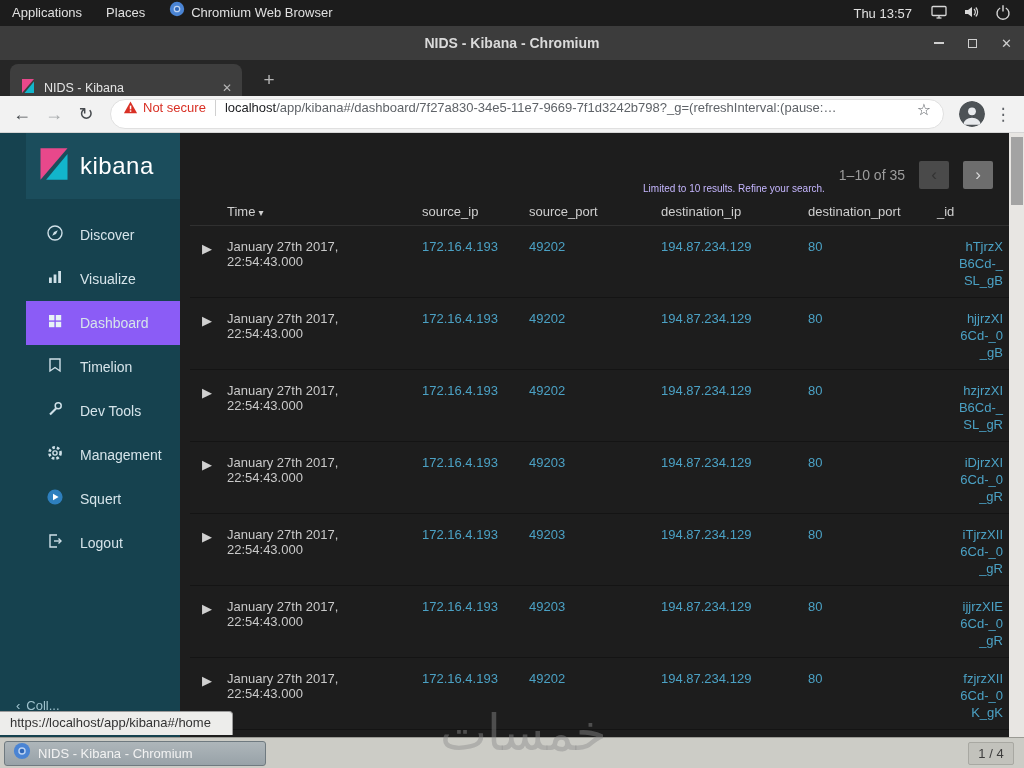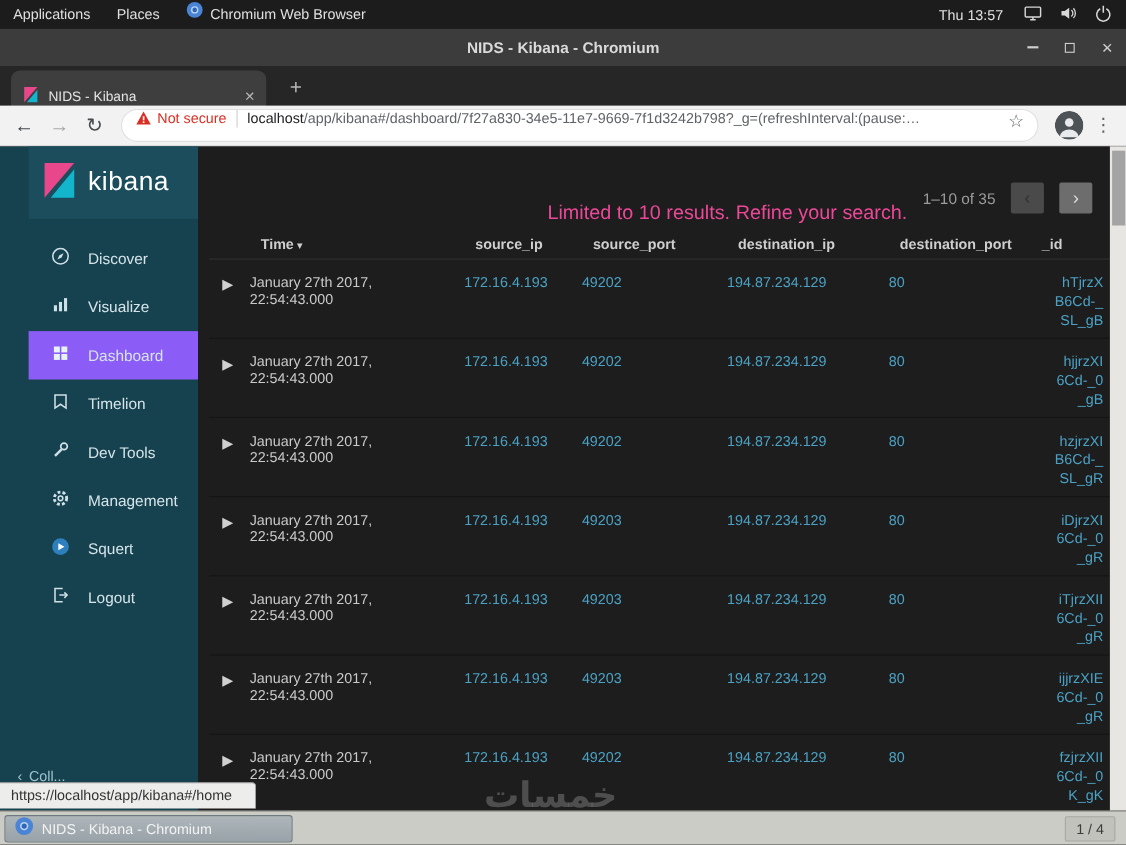--- a/index.html
+++ b/index.html
@@ -57,29 +57,29 @@
   .brandtext { color:#ffffff; font-size:24px; letter-spacing:.5px; }
   .nav { margin-top:14px; }
   .navitem { height:44px; display:flex; align-items:center; padding-left:20px; gap:16px; cursor:pointer; }
   .navitem .nlabel { color:#d6e4ea; font-size:14px; }
   .navitem.active { background:#8b5cf6; }
   .collapsectl { position:absolute; left:16px; bottom:24px; color:#9fc2cd; font-size:13px; display:flex; gap:6px; align-items:center; }
 
   
   .content { flex:1; background:#1d1d1d; position:relative; margin-right:15px; overflow:hidden; }
   .pagerow { margin-top:22px; display:flex; justify-content:flex-end; align-items:center; gap:14px; padding-right:16px; }
-  .limitnote { color:#ec4899; font-size:18px;margin-top:28px; }
+  .limitnote { color:#c4b5fd; font-size:10px;margin-top:28px; }
   .rangelabel { color:#9c9c9c; font-size:14px; }
   .pgbtn { width:30px; height:28px; border-radius:2px; display:flex; align-items:center; justify-content:center; font-size:17px; }
   .pgbtn.prev { background:#4a4a4a; color:#333333; }
   .pgbtn.next { background:#6d6d6d; color:#d9d9d9; }
 
   .tgrid { display:grid; grid-template-columns:30px 195px 107px 132px 147px 129px 1fr; margin-left:10px; }
   .thead { margin-top:10px; border-bottom:1px solid #303030; padding-bottom:6px; }
-  .thead > div { color:#cfcfcf; font-size:13px; font-weight:bold; padding-left:7px;margin-left:10px; }
+  .thead > div { color:#cfcfcf; font-size:13px; font-weight:normal; padding-left:7px; }
   .thead .h-id { text-align:left; padding-right:24px; }
   .sorticon { font-size:10px; margin-left:3px; color:#cfcfcf; }
   .trow { min-height:72px; border-bottom:1px solid #141414; padding-top:13px; align-items:start; }
   .trow > div { padding-left:7px; font-size:13px; }
   .cell-expand { color:#d0d0d0; font-size:9px; padding-left:12px !important; padding-top:2px; }
   .cell-time { color:#c9c9c9; }
   .linkval { color:#4ba1c4; cursor:pointer; }
   .cell-id { text-align:right; padding-right:6px !important; line-height:1.3; }
 
   
@@ -94,21 +94,21 @@
   
   .taskbar { position:absolute; left:0; top:737px; width:1024px; height:31px; background:#ccccc6;
              border-top:1px solid #9a9a94; display:flex; align-items:center; padding:0 4px; z-index:15; }
   .taskbtn { width:262px; height:25px; background:linear-gradient(#aeb6ba,#98a2a8); border:1px solid #6f7a80;
              border-radius:3px; display:flex; align-items:center; gap:7px; padding:0 8px; }
   .taskbtn .tlabel { color:#f2f2f2; font-size:13px; white-space:nowrap; overflow:hidden; text-overflow:ellipsis; }
   .pagerbox { margin-left:auto; margin-right:6px; width:46px; height:23px; background:#c2c2bc; border:1px solid #a8a8a2;
               border-radius:2px; display:flex; align-items:center; justify-content:center; color:#3c3c3c; font-size:13px; }
 
   
-  .watermark { position:absolute; left:440px; top:704px; font-size:32px; font-weight:bold;
+  .watermark { position:absolute; left:440px; top:704px; font-size:50px; font-weight:normal;
                color:rgba(140,140,140,0.45); z-index:30; pointer-events:none; }
 </style>
 </head>
 <body>
 
 <div class="topbar">
   <div class="menu">Applications</div>
   <div class="menu">Places</div>
   <div class="menu appmenu">
     <span>

